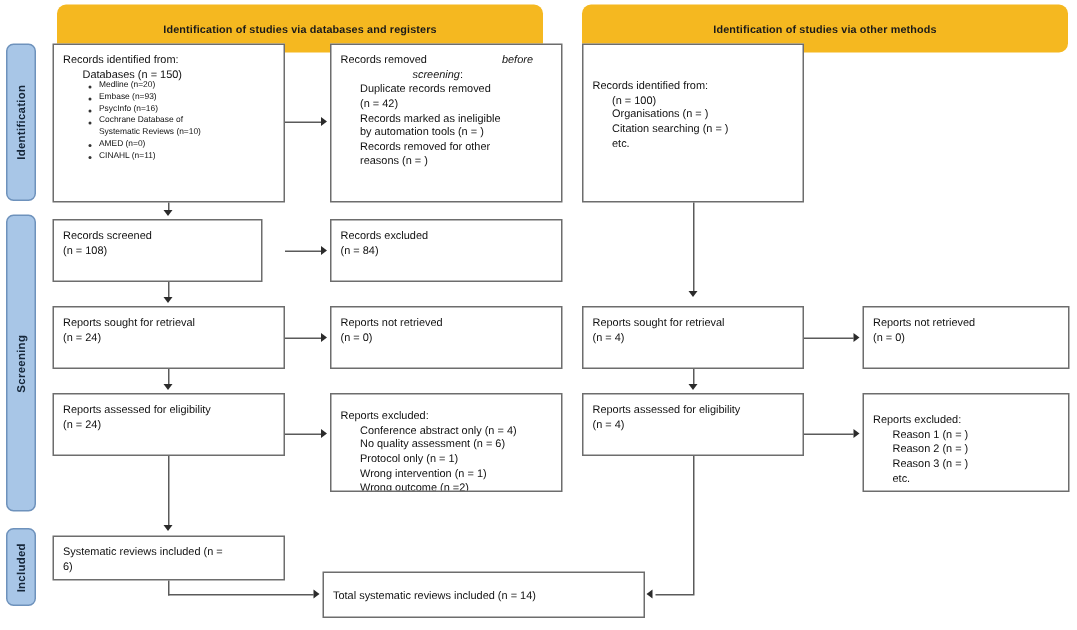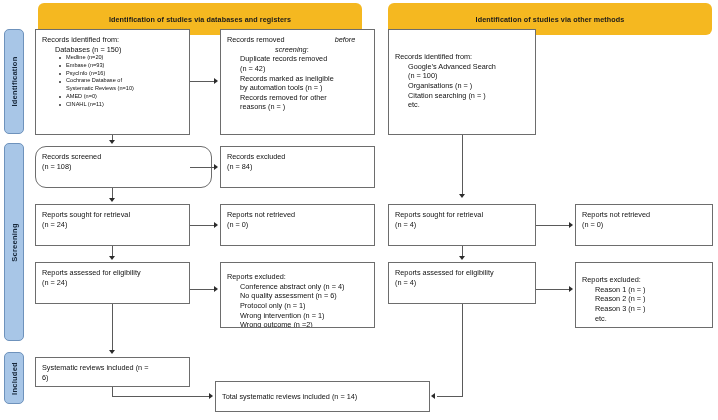--- a/index.html
+++ b/index.html
@@ -138,21 +138,21 @@
     <div class="ln"><span>Records removed </span><span class="ital">before</span></div>
     <div class="ln"><span class="ital">screening</span><span>:</span></div>
     <div class="ln ind">Duplicate records removed</div>
     <div class="ln ind">(n = 42)</div>
     <div class="ln ind">Records marked as ineligible</div>
     <div class="ln ind">by automation tools (n = )</div>
     <div class="ln ind">Records removed for other</div>
     <div class="ln ind">reasons (n = )</div>
   </div>
 
-  <div class="box" style="left:35px;top:146px;width:177px;height:42px;border-radius:11px;">
+  <div class="box" style="left:35px;top:146px;width:140px;height:42px;">
     <div class="ln">Records screened</div>
     <div class="ln">(n = 108)</div>
   </div>
 
   <div class="box" style="left:220px;top:146px;width:155px;height:42px;">
     <div class="ln">Records excluded</div>
     <div class="ln">(n = 84)</div>
   </div>
 
   <div class="box" style="left:35px;top:204px;width:155px;height:42px;">
@@ -179,21 +179,20 @@
     <div class="ln ind">Wrong outcome (n =2)</div>
   </div>
 
   <div class="box" style="left:35px;top:357px;width:155px;height:30px;">
     <div class="ln">Systematic reviews included (n =</div>
     <div class="ln">6)</div>
   </div>
 
   <div class="box" style="left:388px;top:29px;width:148px;height:106px;padding-top:22px;">
     <div class="ln">Records identified from:</div>
-    <div class="ln ind">Google’s Advanced Search</div>
     <div class="ln ind">(n = 100)</div>
     <div class="ln ind">Organisations (n = )</div>
     <div class="ln ind">Citation searching (n = )</div>
     <div class="ln ind">etc.</div>
   </div>
 
   <div class="box" style="left:388px;top:204px;width:148px;height:42px;">
     <div class="ln">Reports sought for retrieval</div>
     <div class="ln">(n = 4)</div>
   </div>

